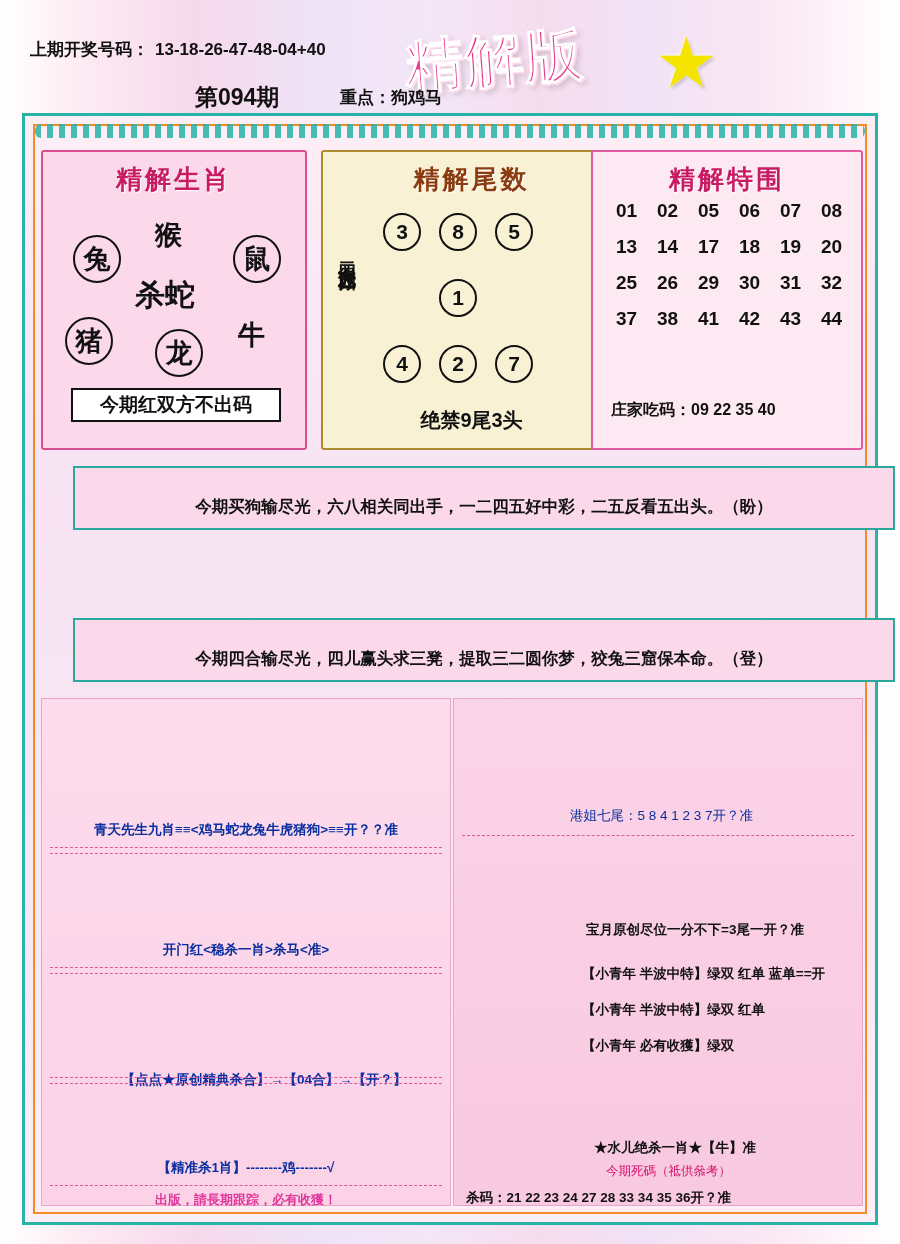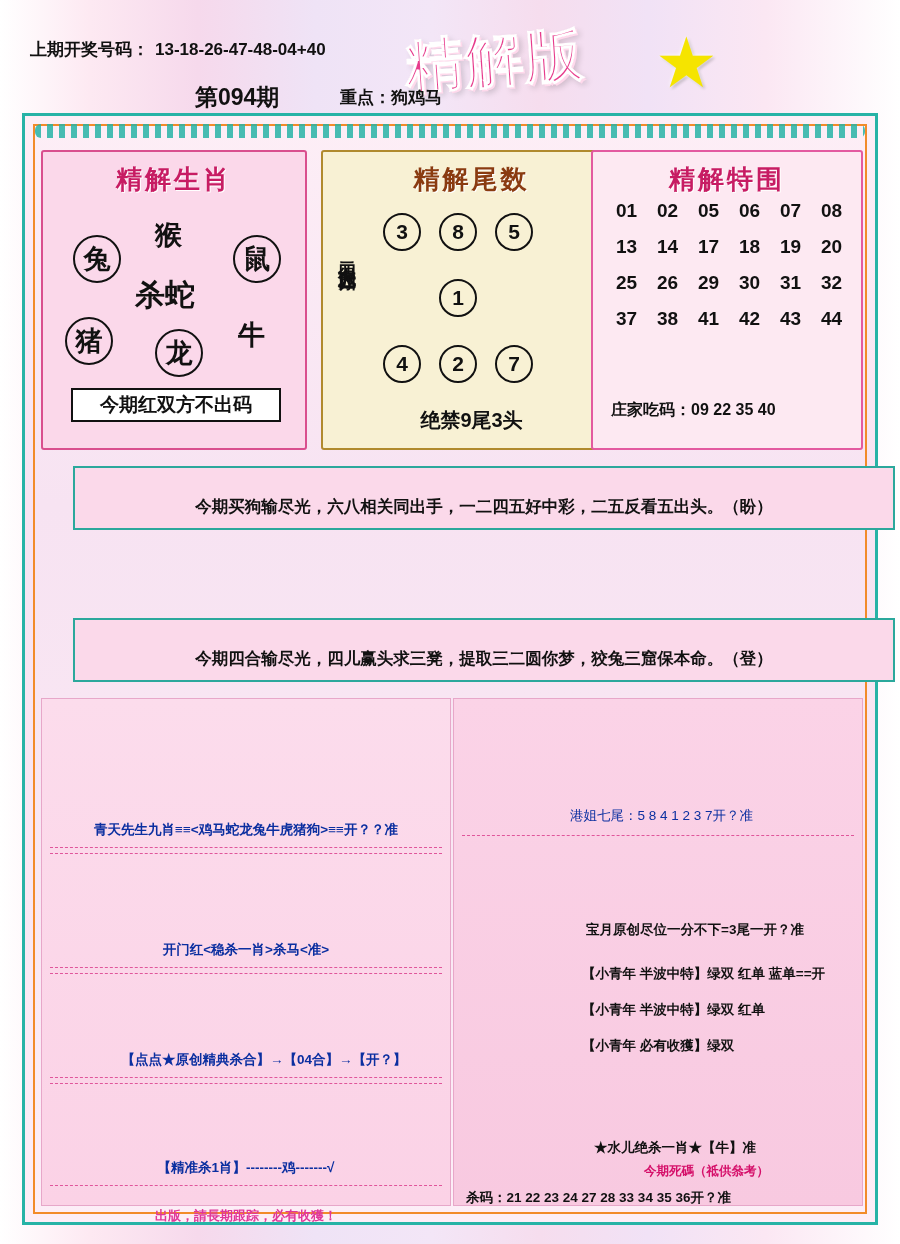--- a/index.html
+++ b/index.html
@@ -163,25 +163,25 @@
 
   .cl-line { position:absolute; left:0; right:0; text-align:center; font-size:13.5px; color:#0b2fa0; font-weight:bold; }
   .dashsep {
     position:absolute; left:8px; right:8px; height:0;
     border-top:1px dashed #e0559b;
   }
 
   .rt { position:absolute; font-size:13.5px; color:#111; }
   .rt.blue { color:#0b2fa0; font-weight:normal;text-align:right; }
   .rt.black { color:#111; font-weight:bold; }
-  .rt.red { color:#d5106a; font-weight:bold;margin-left:38px; }
+  .rt.red { color:#d5106a; font-weight:normal; }
 
   .footnote {
     position:absolute; left:0; right:0; top:474px; text-align:center;
-    font-size:13px; color:#e0379a; font-weight:bold;margin-top:16px;
+    font-size:13px; color:#e0379a; font-weight:bold;
   }
   .sha {
     position:absolute; left:12px; top:470px; font-size:13.5px; color:#111; font-weight:bold;
   }
 </style>
 </head>
 <body>
 
 <div class="page">
 
@@ -278,21 +278,21 @@
 
       <div class="col col-l">
         <div class="cl-line" style="top:122px;">青天先生九肖≡≡&lt;鸡马蛇龙兔牛虎猪狗&gt;≡≡开？？准</div>
         <div class="dashsep" style="top:148px;"></div>
         <div class="dashsep" style="top:154px;"></div>
 
         <div class="cl-line" style="top:242px;">开门红&lt;稳杀一肖&gt;杀马&lt;准&gt;</div>
         <div class="dashsep" style="top:268px;"></div>
         <div class="dashsep" style="top:274px;"></div>
 
-        <div class="cl-line" style="top:352px;padding-left:36px;">【点点★原创精典杀合】→【04合】→【开？】</div>
+        <div class="cl-line" style="top:372px;padding-left:36px;">【点点★原创精典杀合】→【04合】→【开？】</div>
         <div class="dashsep" style="top:378px;"></div>
         <div class="dashsep" style="top:384px;"></div>
 
         <div class="cl-line" style="top:460px;">【精准杀1肖】--------鸡-------√</div>
         <div class="dashsep" style="top:486px;"></div>
 
         <div class="footnote" style="top:492px;">出版，請長期跟踪，必有收獲！</div>
       </div>
 
       <div class="col col-r">

